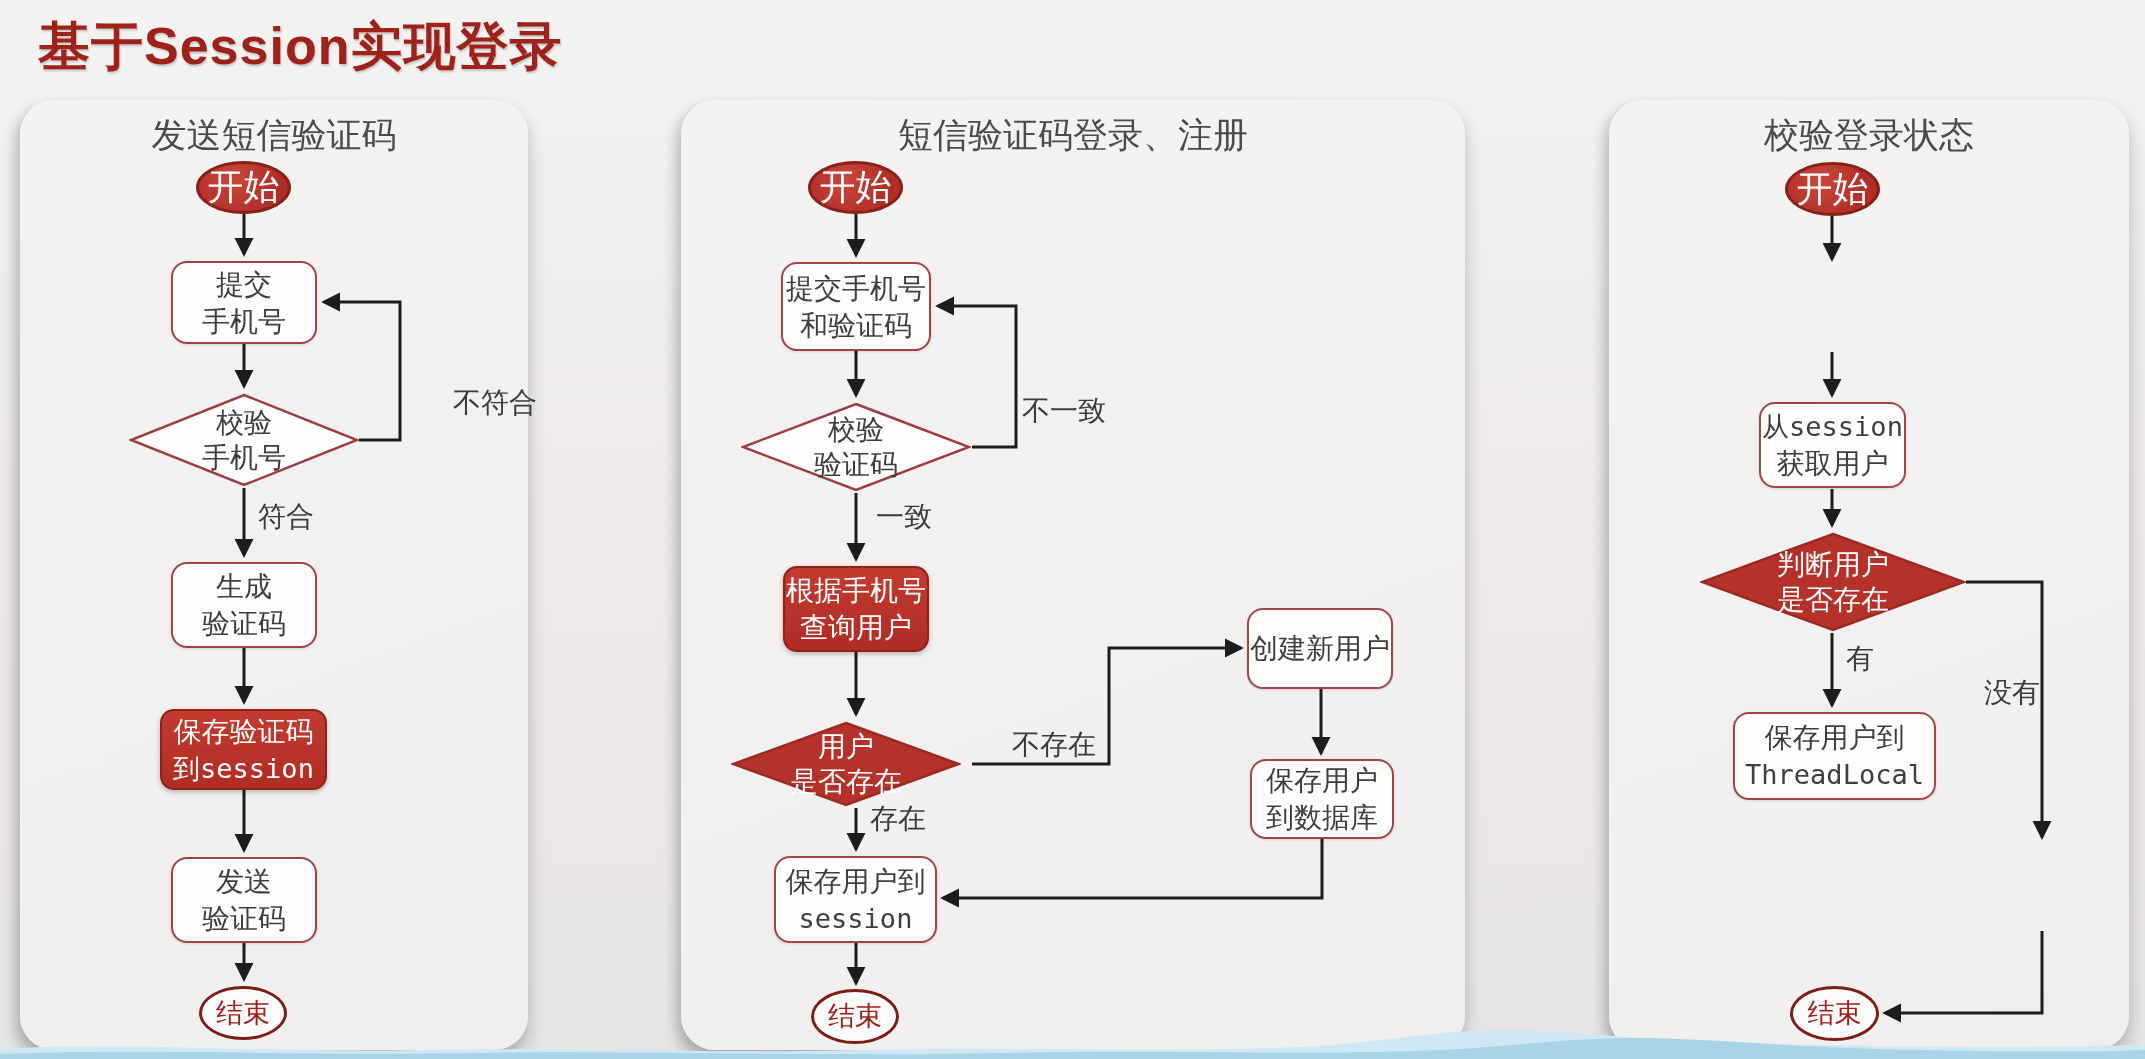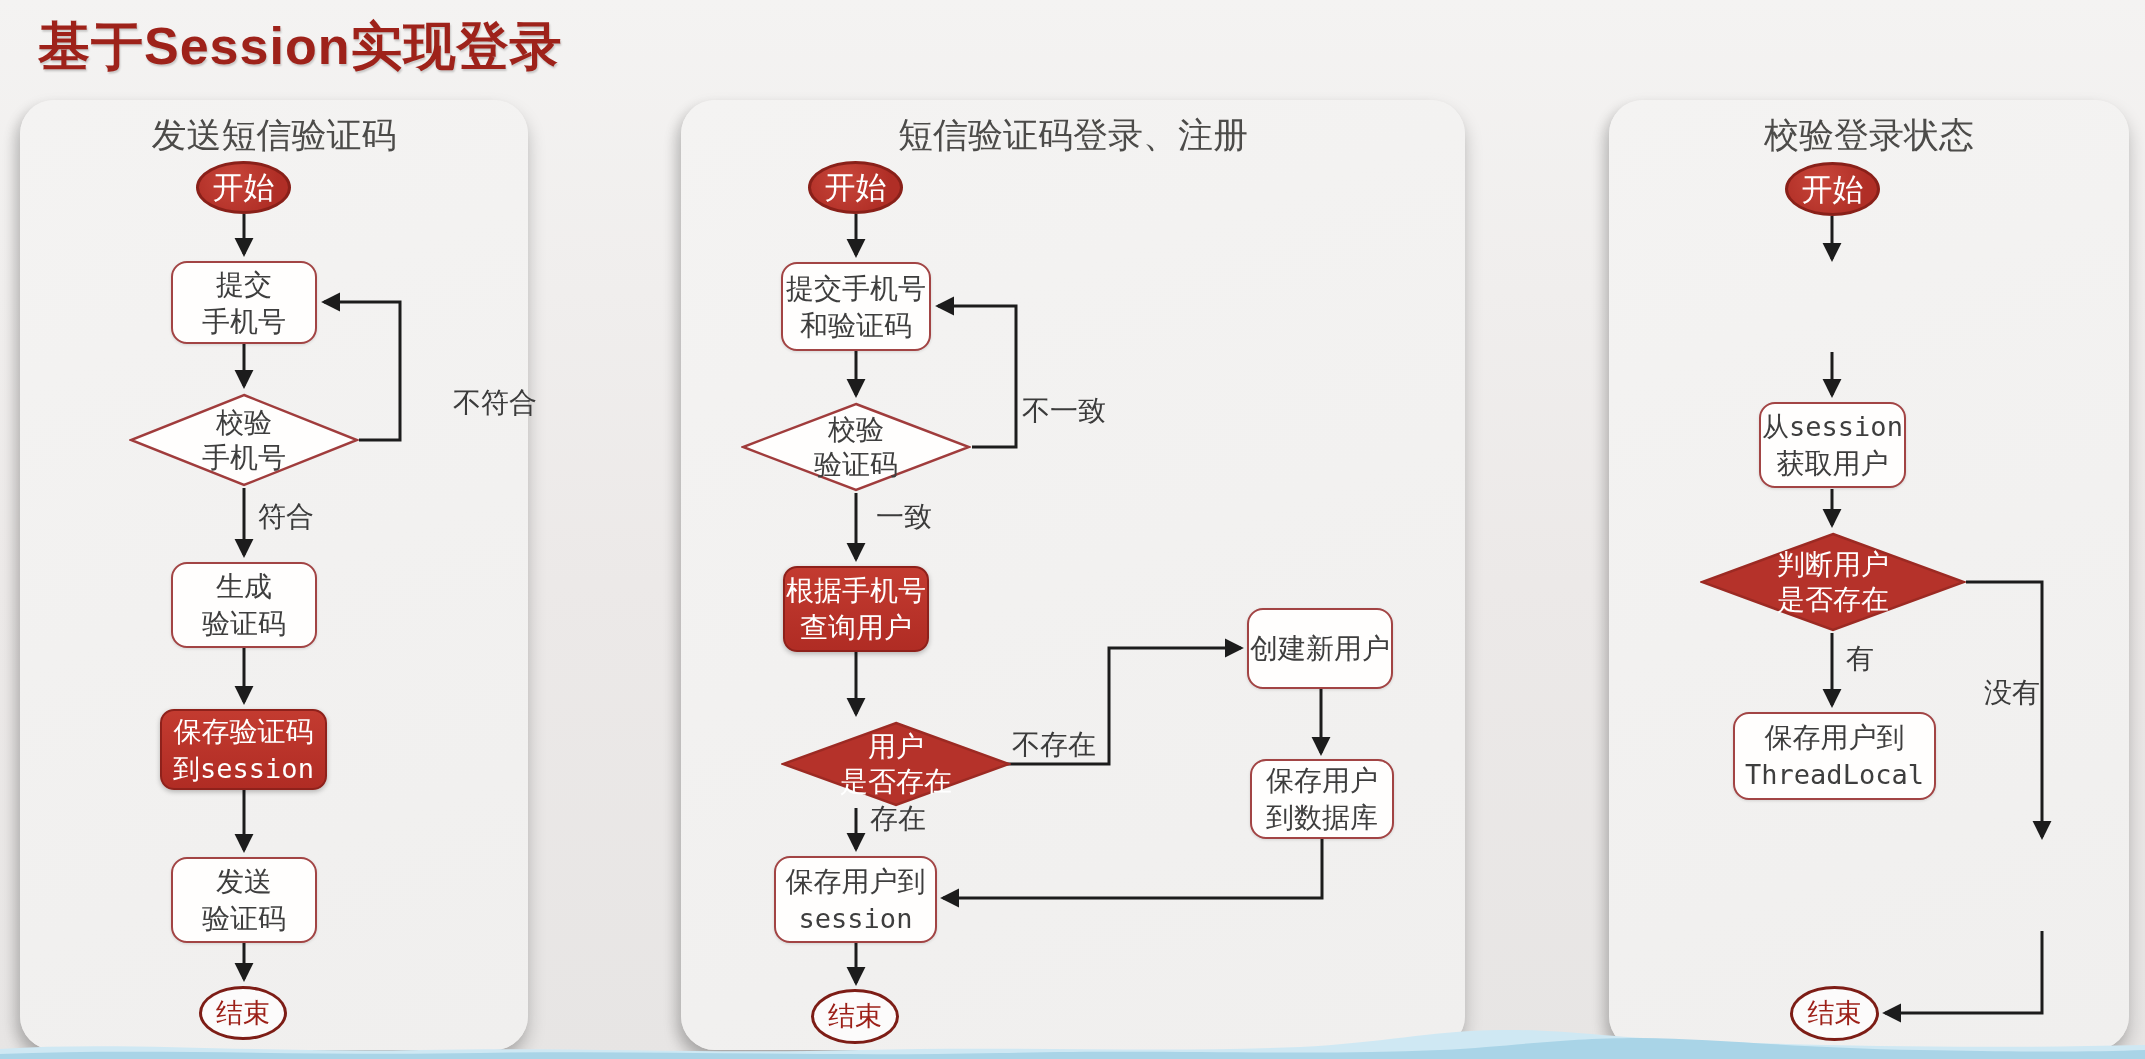--- a/index.html
+++ b/index.html
@@ -37,21 +37,21 @@
     box-shadow:0 1px 3px rgba(0,0,0,.12);
   }
   .proc-filled{
     background:linear-gradient(180deg,#c33b30 0%,#b02c24 100%);
     border:2px solid #8e211b;border-radius:14px;color:#ffffff;
     box-shadow:0 2px 5px rgba(0,0,0,.25);
   }
   .start{
     background:radial-gradient(circle at 38% 30%,#c8463a 0%,#b02e26 70%);
     border:3px solid #892019;border-radius:50%;
-    color:#ffffff;font-size:31px;font-weight:500;font-family:Liberation Serif, serif;
+    color:#ffffff;font-size:36px;font-weight:500;font-family:Liberation Serif, serif;
   }
   .end{
     background:#fcfbfb;border:3px solid #7d1d16;border-radius:50%;
     color:#9c2018;font-size:27px;font-weight:500;
   }
   .diamond{position:absolute;}
   .diamond svg{position:absolute;left:0;top:0;}
   .dtext{
     position:absolute;left:0;top:0;right:0;bottom:0;
     display:flex;flex-direction:column;align-items:center;justify-content:center;
@@ -168,21 +168,21 @@
       <div>校验</div>
       <div>验证码</div>
     </div>
   </div>
 
   <div class="node proc-filled" style="left:783px;top:566px;width:146px;height:86px;">
     <div>根据手机号</div>
     <div>查询用户</div>
   </div>
 
-  <div class="diamond filled" style="left:781px;top:721px;width:230px;height:86px;">
+  <div class="diamond filled" style="left:731px;top:721px;width:230px;height:86px;">
     <svg width="230" height="86">
       <polygon points="115,2 228,43 115,84 2,43" fill="#b5322a" stroke="#9c2a23" stroke-width="2.5"></polygon>
     </svg>
     <div class="dtext">
       <div>用户</div>
       <div>是否存在</div>
     </div>
   </div>
 
   <div class="node proc" style="left:774px;top:856px;width:163px;height:87px;">

